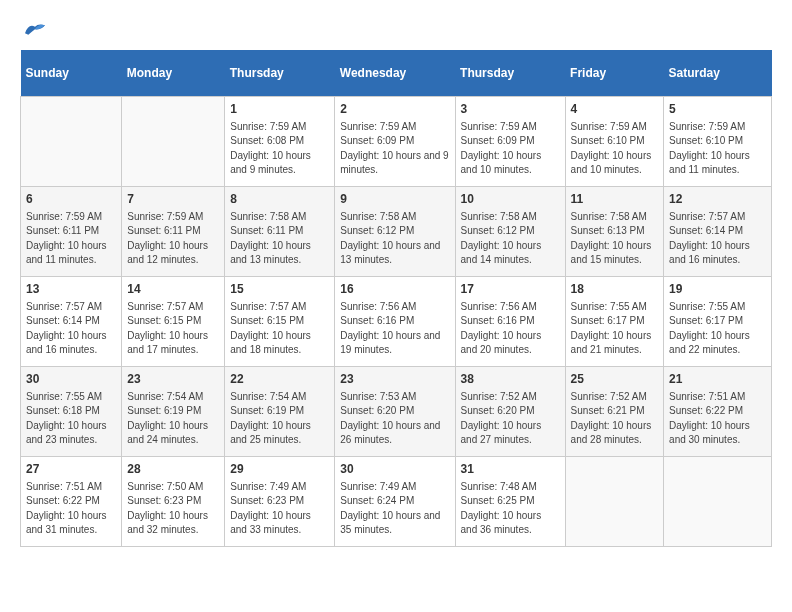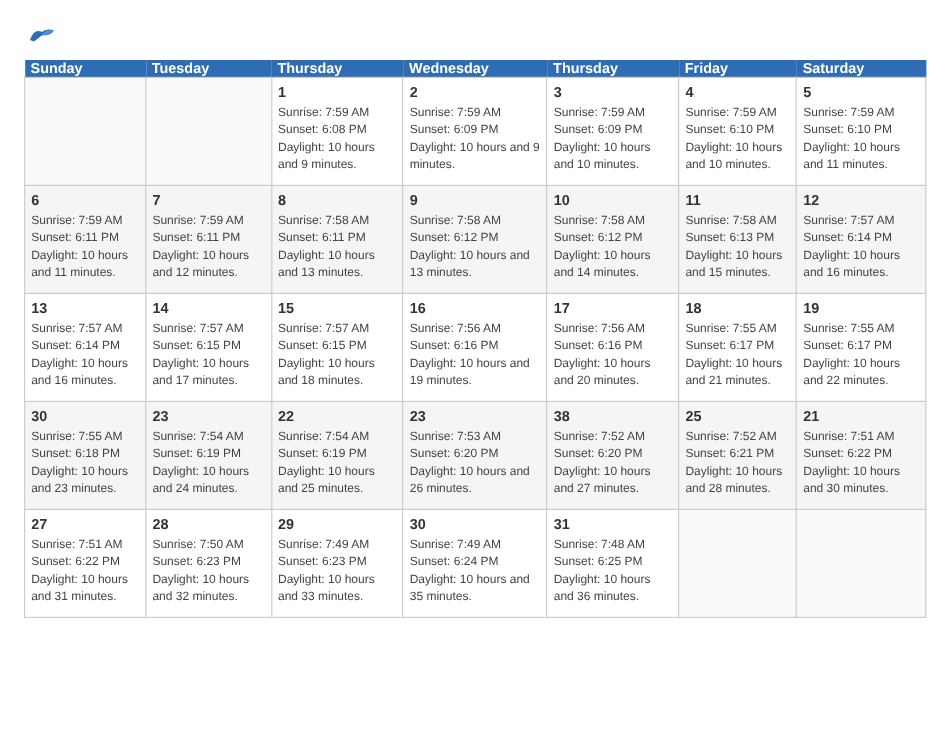--- a/index.html
+++ b/index.html
@@ -54,21 +54,21 @@
     }
     table {
       width: 100%;
       border-collapse: collapse;
       font-size: 11px;
     }
     thead tr th {
       background-color: #2e6db4;
       color: white;
       text-align: left;
-      padding: 0 5px;
+      padding: 16px 5px;
       font-size: 12px;
       font-weight: bold;
     }
     tbody tr td {
       border: 1px solid #ccc;
       vertical-align: top;
       padding: 4px 5px;
       min-height: 80px;
       height: 90px;
       color: #333;
@@ -112,21 +112,21 @@
   <div class="title-section">
     <div class="month-year"></div>
     <div class="location"></div>
   </div>
 </div>
 
 <table>
   <thead>
     <tr>
       <th>Sunday</th>
-      <th>Tuesday</th>
+      <th>Monday</th>
       <th>Thursday</th>
       <th>Wednesday</th>
       <th>Thursday</th>
       <th>Friday</th>
       <th>Saturday</th>
     </tr>
   </thead>
   <tbody id="calendar-body">
   <tr>
         <td class="empty-cell"></td>

